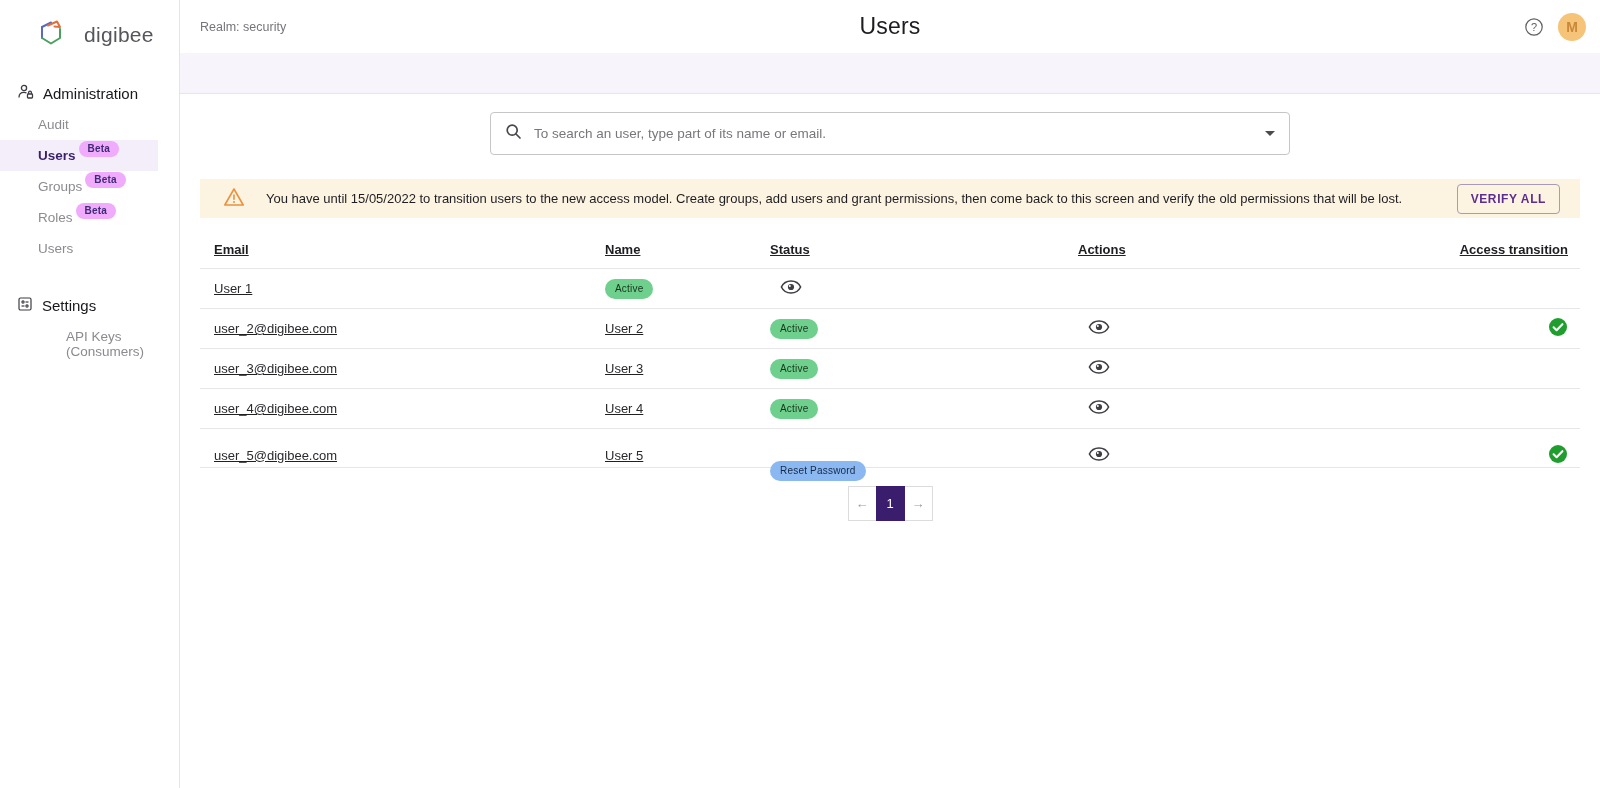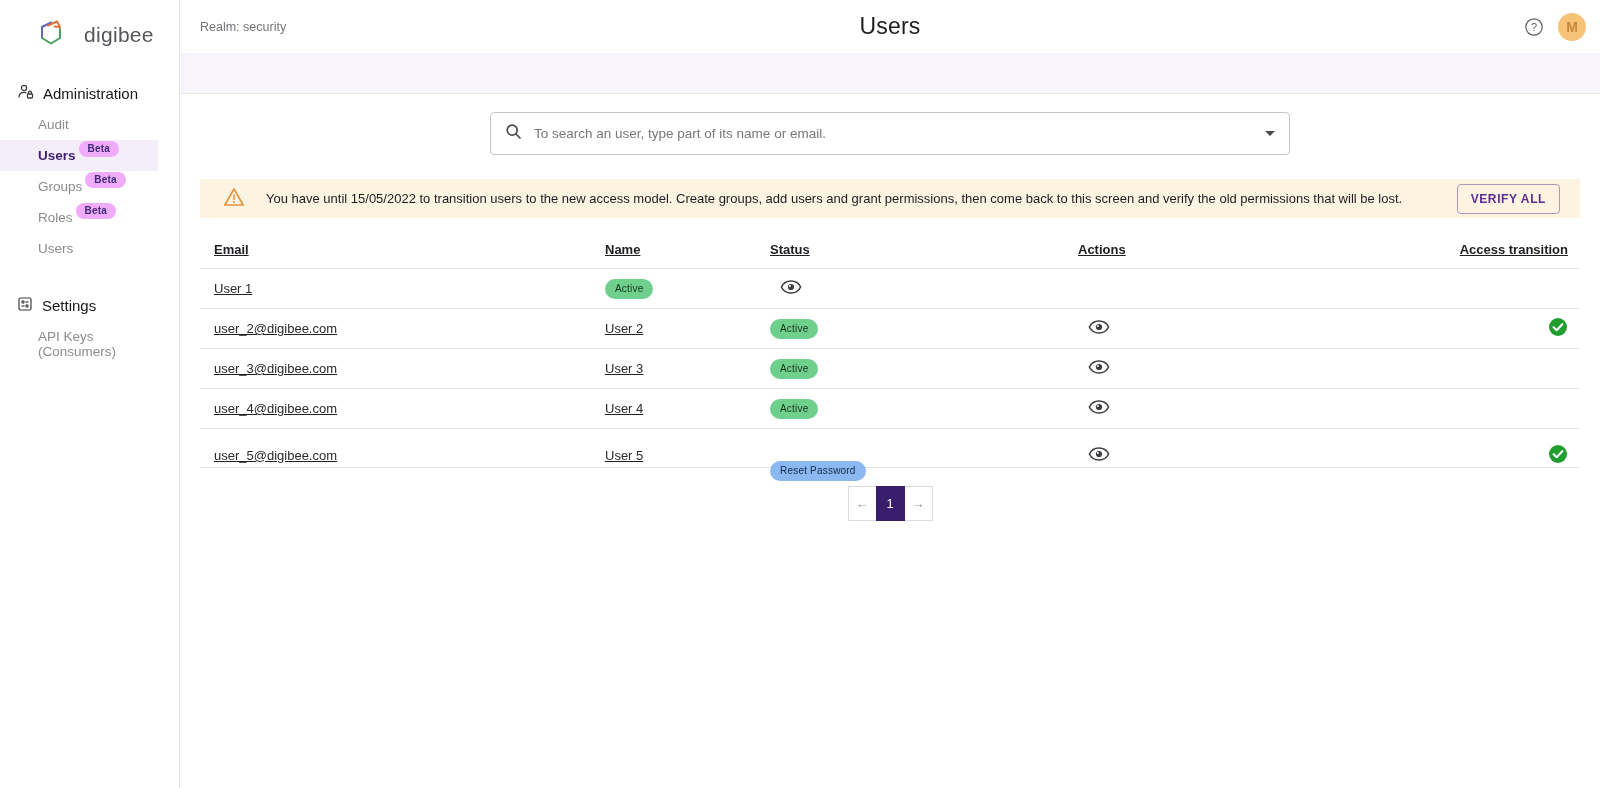--- a/index.html
+++ b/index.html
@@ -29,21 +29,21 @@
     height: 31px; cursor: pointer; width: 158px;
   }
   .side-item.selected {
     background: #f4eefa; color: #3b1f6b; font-weight: bold;
   }
   .beta-badge {
     background: #f0abfc; color: #3f2a75; font-size: 10px; font-weight: bold;
     border-radius: 9px; padding: 2px 9px 3px; margin-left: 3px;
     position: relative; top: -7px; letter-spacing: 0.2px;
   }
-  .side-item.wrap2 { height: auto; line-height: 15px; padding-right: 20px; }
+  .side-item.wrap2 { height: auto; line-height: 15px; padding-right: 20px; margin-left: 28px; }
 
   
   .main { flex: 1; display: flex; flex-direction: column; position: relative; }
   .topbar {
     height: 53px; display: flex; align-items: center;
     padding: 0 14px 0 20px; position: relative; background: #fff;
   }
   .realm { font-size: 12.5px; color: #75757a; }
   .page-title {
     position: absolute; left: 0; right: 0; text-align: center;

